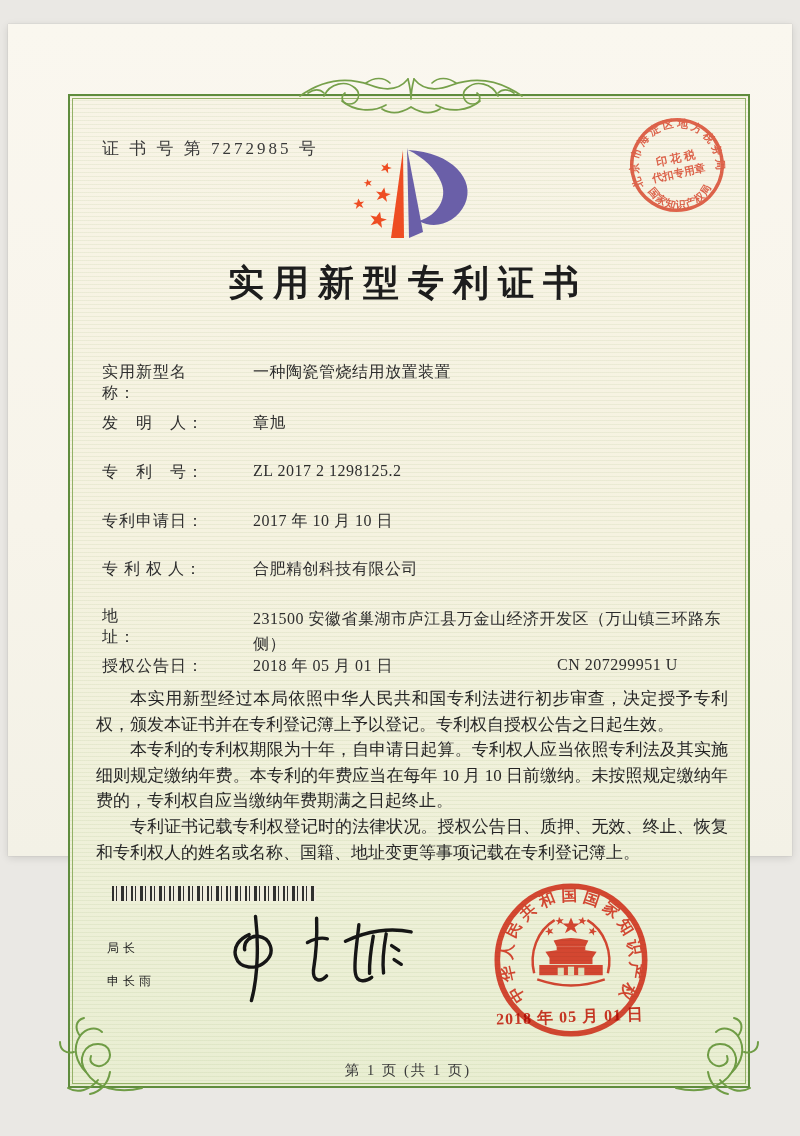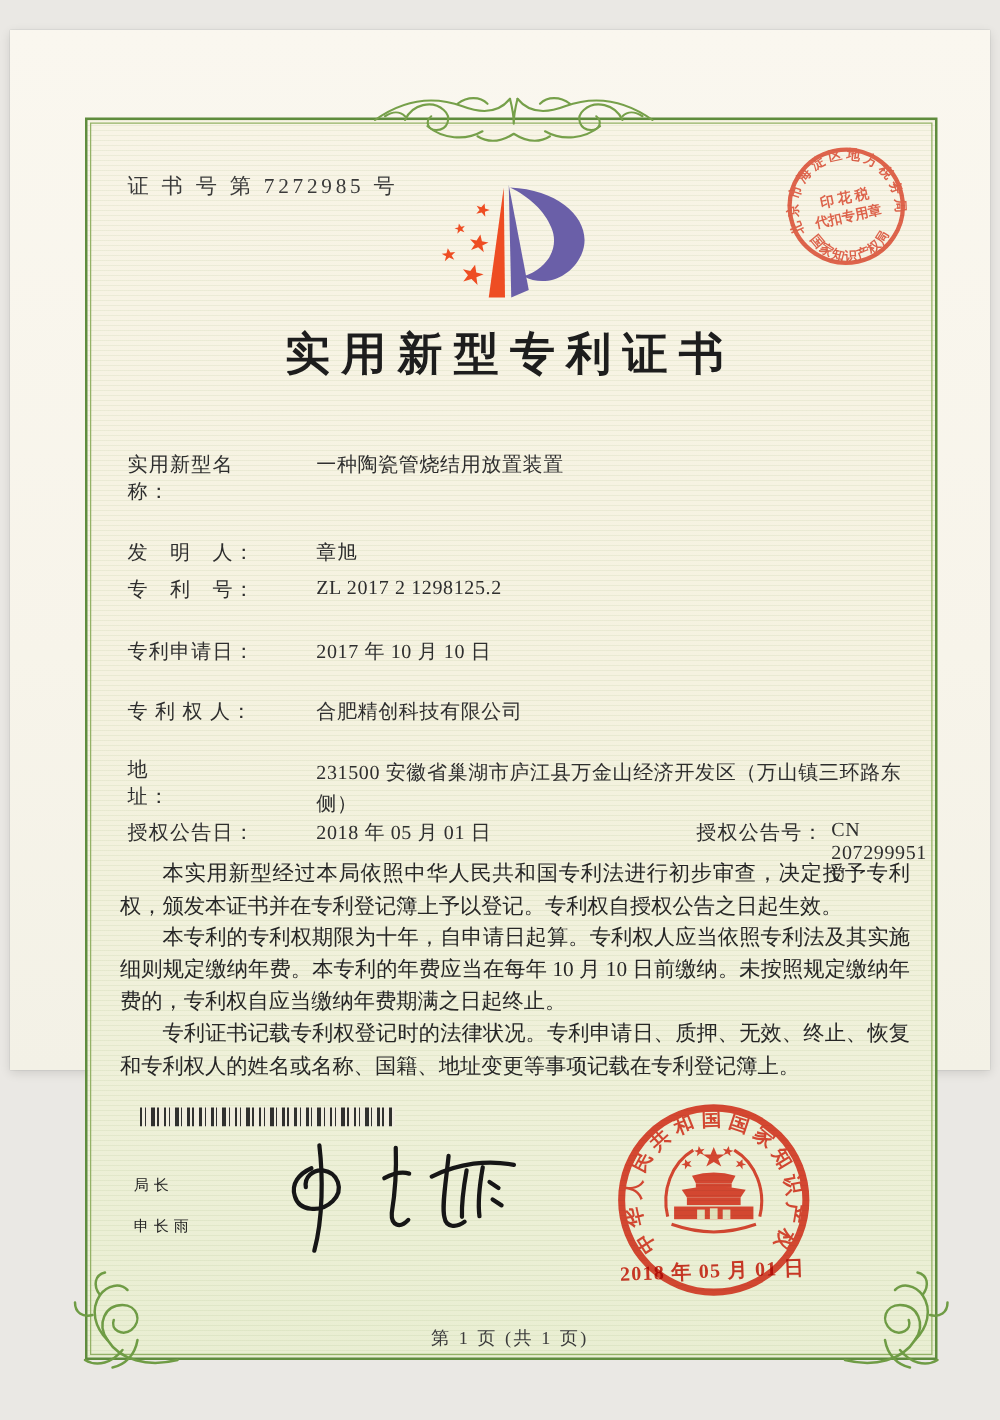--- a/index.html
+++ b/index.html
@@ -153,21 +153,21 @@
     <text x="60" y="57" text-anchor="middle" font-size="11.5" font-weight="700" fill="#e45b45">印 花 税</text>
     <text x="60" y="72" text-anchor="middle" font-size="11" font-weight="700" fill="#e45b45">代扣专用章</text>
   </svg>
 
   <div class="title">实用新型专利证书</div>
 
   <div class="frow" style="top:338px">
     <span class="flabel">实用新型名称：</span>
     <span class="fvalue">一种陶瓷管烧结用放置装置</span>
   </div>
-  <div class="frow" style="top:408px">
+  <div class="frow" style="top:389px">
     <span class="flabel">发　明　人：</span>
     <span class="fvalue">章旭</span>
   </div>
   <div class="frow" style="top:438px">
     <span class="flabel">专　利　号：</span>
     <span class="fvalue">ZL 2017 2 1298125.2</span>
   </div>
   <div class="frow" style="top:487px">
     <span class="flabel">专利申请日：</span>
     <span class="fvalue">2017 年 10 月 10 日</span>
@@ -177,29 +177,28 @@
     <span class="fvalue">合肥精创科技有限公司</span>
   </div>
   <div class="frow" style="top:582px">
     <span class="flabel">地　　　　址：</span>
     <span class="fvalue addr">231500 安徽省巢湖市庐江县万金山经济开发区（万山镇三环路东侧）</span>
   </div>
   <div class="frow" style="top:632px;width:612px">
     <span class="flabel">授权公告日：</span>
     <span class="fvalue">2018 年 05 月 01 日</span>
     <span class="grant-no-group">
-      <span class="flabel">授权公告号：</span>
       <span class="fvalue">CN 207299951 U</span>
     </span>
   </div>
 
   <div class="paras">
     <p>本实用新型经过本局依照中华人民共和国专利法进行初步审查，决定授予专利权，颁发本证书并在专利登记簿上予以登记。专利权自授权公告之日起生效。</p>
     <p>本专利的专利权期限为十年，自申请日起算。专利权人应当依照专利法及其实施细则规定缴纳年费。本专利的年费应当在每年 10 月 10 日前缴纳。未按照规定缴纳年费的，专利权自应当缴纳年费期满之日起终止。</p>
-    <p>专利证书记载专利权登记时的法律状况。专利申请日、质押、无效、终止、恢复和专利权人的姓名或名称、国籍、地址变更等事项记载在专利登记簿上。</p>
+    <p>专利证书记载专利权登记时的法律状况。授权公告日、质押、无效、终止、恢复和专利权人的姓名或名称、国籍、地址变更等事项记载在专利登记簿上。</p>
   </div>
 
   <div class="barcode"></div>
 
   <div class="officer-title">局长</div>
   <div class="officer-name">申长雨</div>
 
   <svg class="signature" viewBox="0 0 208 100">
     <g fill="none" stroke="#161616" stroke-width="3.4" stroke-linecap="round" stroke-linejoin="round">
       <path d="M30,24 C20,28 13,36 16,46 C19,58 36,60 46,51 C56,42 51,28 39,26 C31,25 24,31 25,39"></path>

